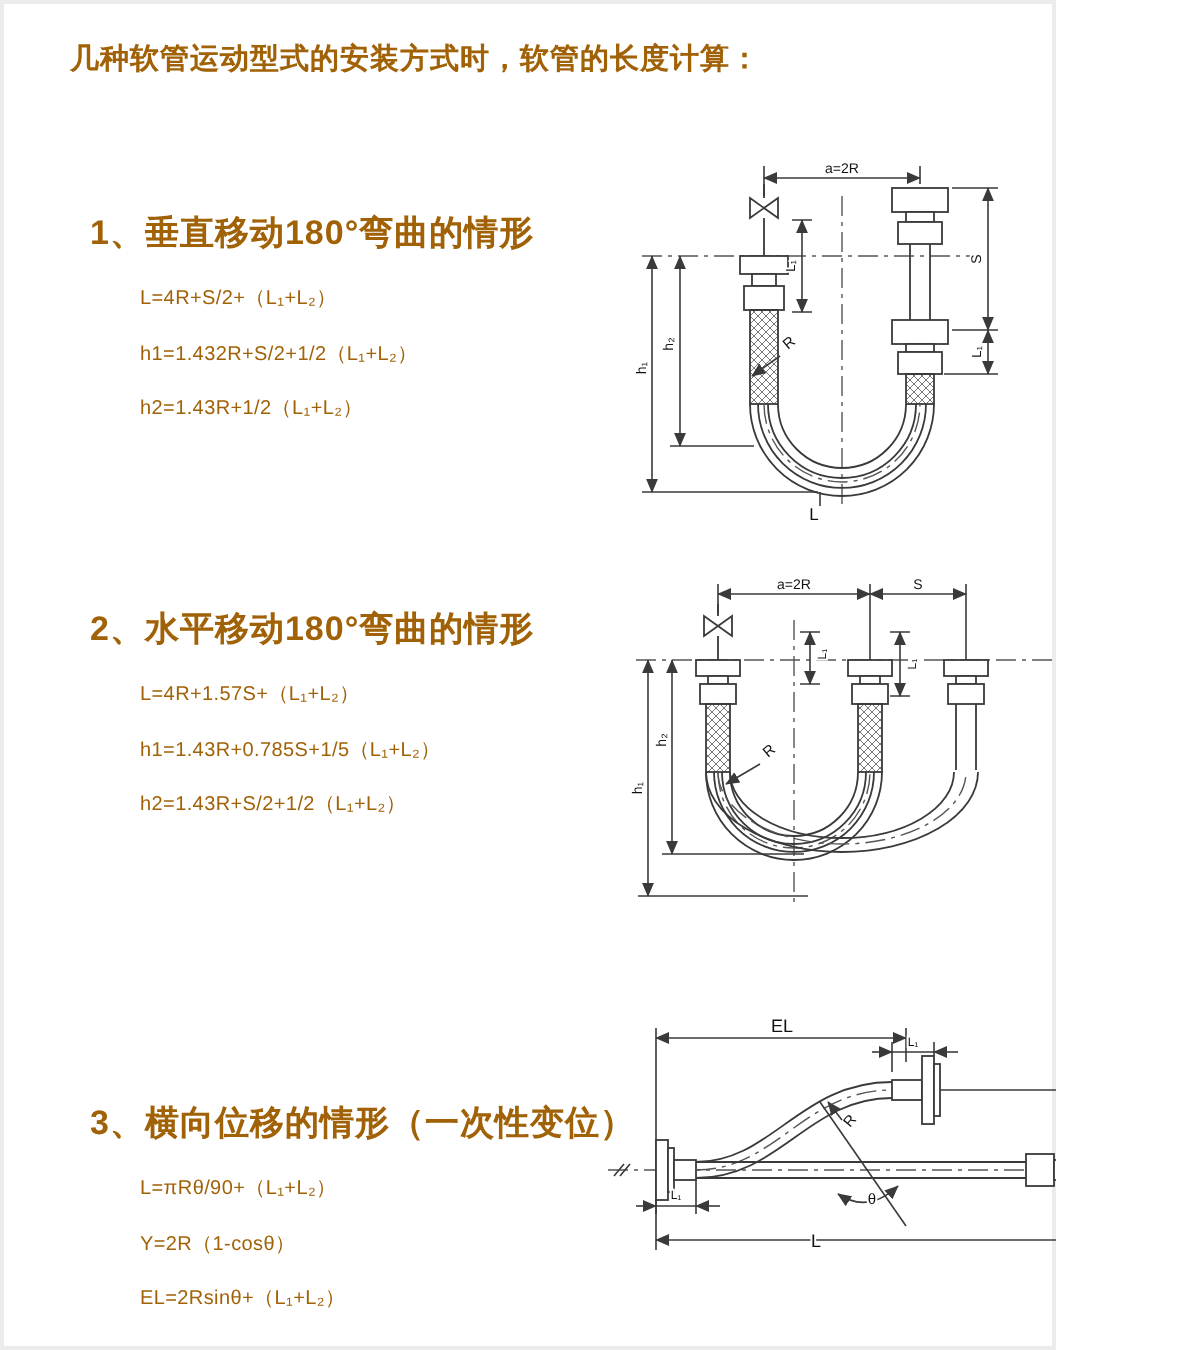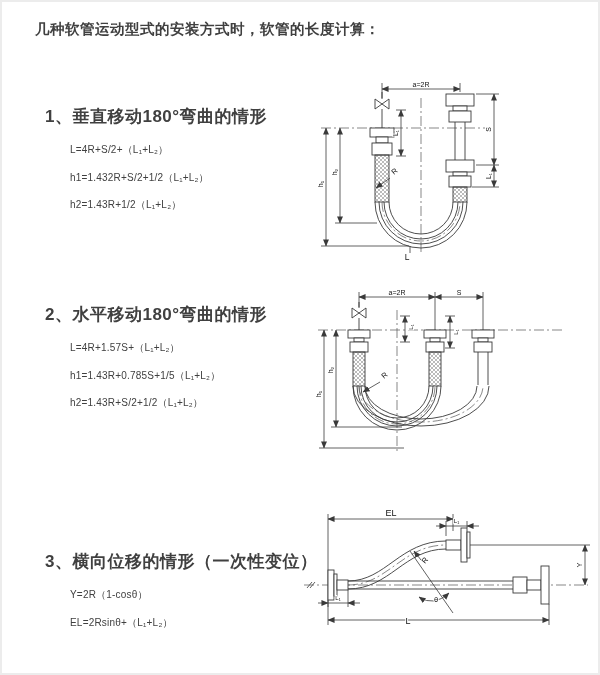--- a/index.html
+++ b/index.html
@@ -1,17 +1,17 @@
 <!DOCTYPE html>
 <html><head>
 <meta charset="utf-8">
 <style>
   html,body{margin:0;padding:0;background:#fff;}
-  .page{position:relative;width:600px;height:675px;background:#fff;overflow:hidden;
-        font-family:"Liberation Sans",sans-serif;color:#404040;
+  .page{position:relative;width:528px;height:675px;background:#fff;overflow:hidden;
+        font-family:"Liberation Sans",sans-serif;color:#a16207;
         box-shadow:inset 0 0 0 2px #ececec;}
   .title{position:absolute;left:35px;top:20px;font-size:14.5px;font-weight:bold;letter-spacing:.5px;}
   .section{position:absolute;left:45px;}
   .heading{font-size:17px;font-weight:bold;letter-spacing:.5px;}
   .formulas{margin:8px 0 0 25px;font-size:10px;line-height:27.5px;letter-spacing:.2px;}
   .formulas div{white-space:nowrap;}
   .diagram{position:absolute;}
   svg .ln{stroke:#3a3a3a;stroke-width:.9;fill:none;}
   svg .thin{stroke:#3a3a3a;stroke-width:.8;fill:none;}
   svg .cl{stroke:#555;stroke-width:.7;fill:none;stroke-dasharray:10 3 2 3;}
@@ -178,20 +178,21 @@
       <g>
         <text x="74" y="97" font-size="7.5" transform="rotate(-40 74 97)">R</text>
         <path class="thin" d="M70 100 L53 110" marker-end="url(#a2)"></path>
       </g>
     </svg>
   </div>
 
   <div class="section" style="top:518px;margin-top:32px;">
     <div class="heading">3、横向位移的情形（一次性变位）</div>
     <div class="formulas">
+      <div>L=πRθ/90+（L₁+L₂）</div>
       <div>Y=2R（1-cosθ）</div>
       <div>EL=2Rsinθ+（L₁+L₂）</div>
     </div>
   </div>
 
   <div class="diagram" style="left:298px;top:503px;">
     <svg width="302" height="145" viewBox="0 0 302 145">
       <defs>
         <marker id="a3" viewBox="0 0 8 8" refX="7.5" refY="4" markerWidth="7" markerHeight="7" orient="auto-start-reverse" markerUnits="userSpaceOnUse">
             <path d="M0,.6 L8,4 L0,7.4 Z" fill="#3a3a3a"></path>

